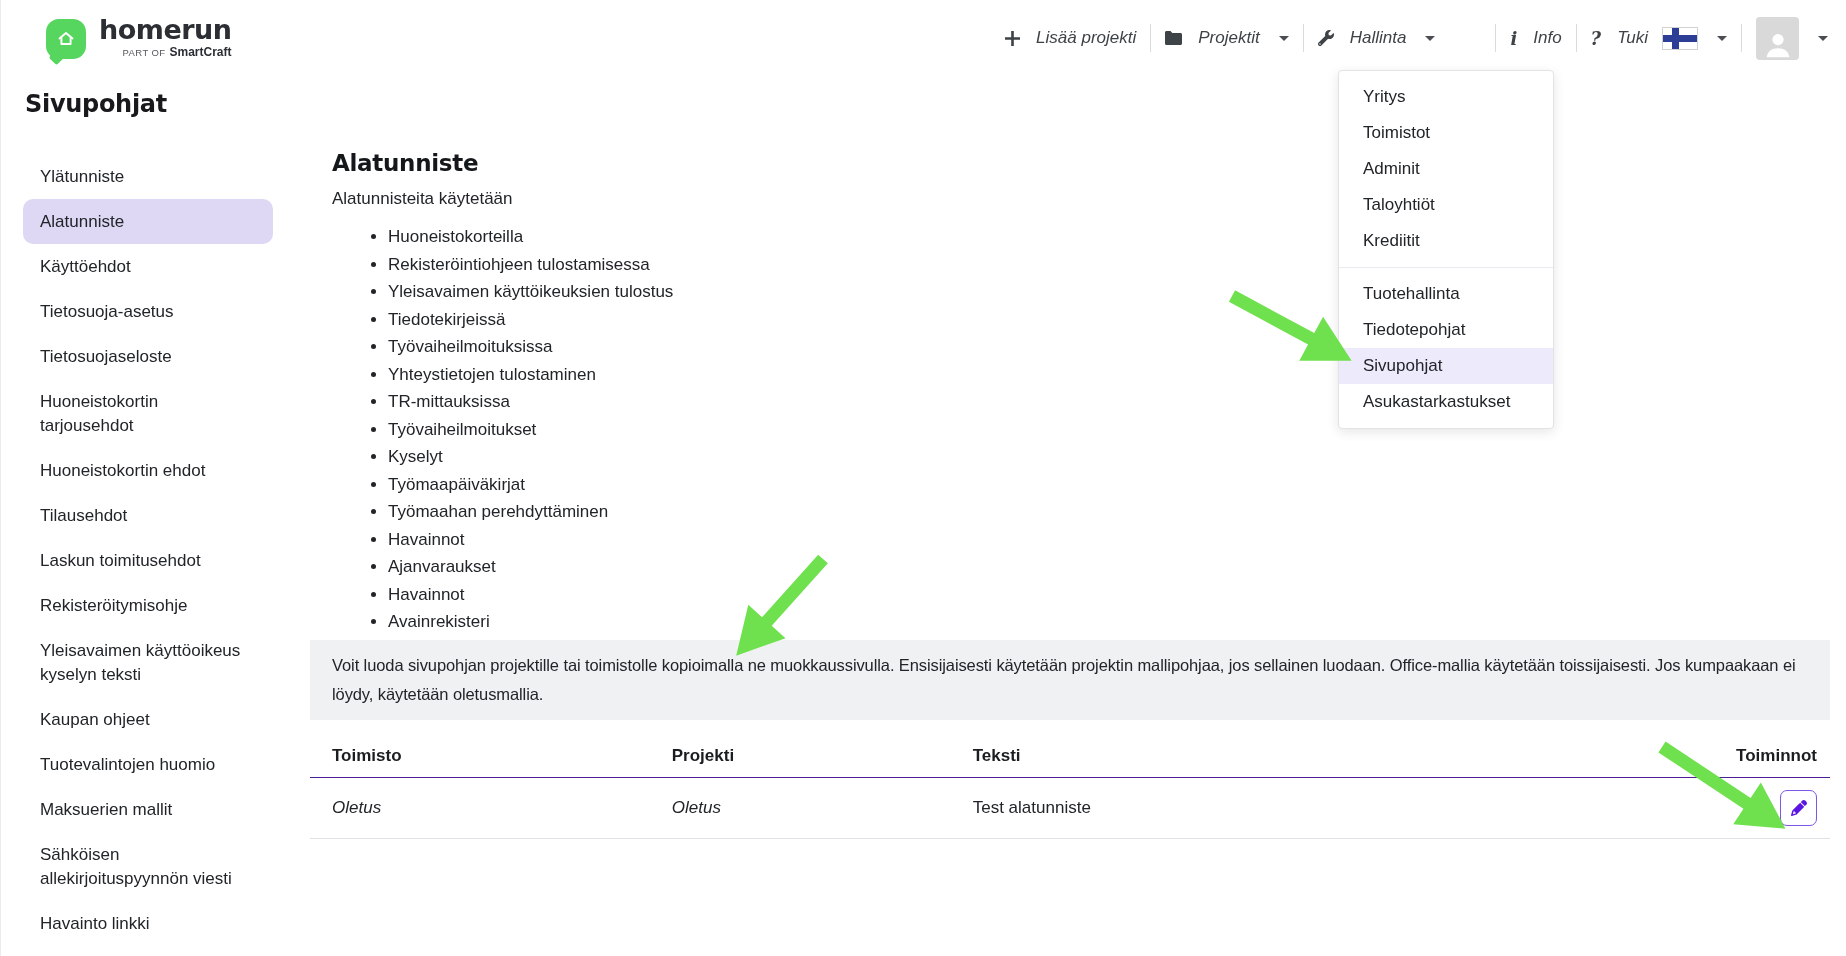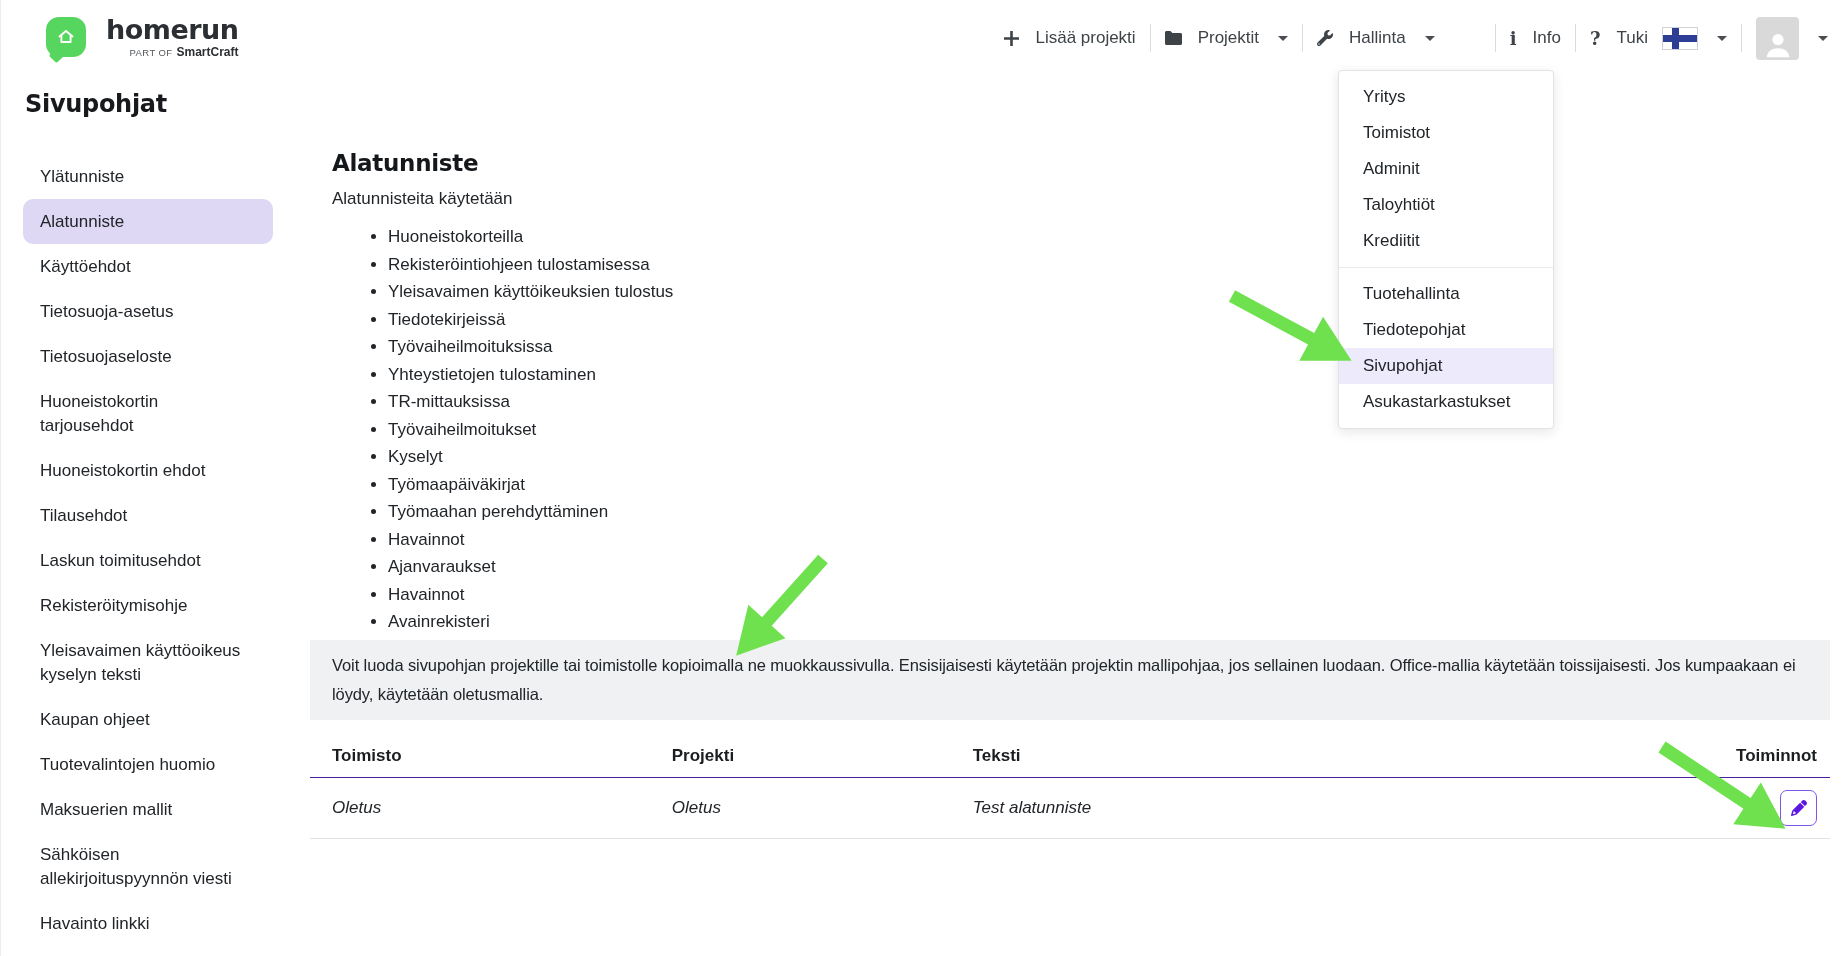--- a/index.html
+++ b/index.html
@@ -1,36 +1,36 @@
 <!DOCTYPE html>
 <html><head>
 <meta charset="utf-8">
 <style>
   html,body{margin:0;padding:0;background:#fff;}
   .screen{position:relative;width:1846px;height:956px;background:#fff;overflow:hidden;
           font-family:"Liberation Sans",sans-serif;color:#212529;}
   .edge{position:absolute;left:0;top:0;width:1px;height:100%;background:#ececec;}
 
   
-  .logo{position:absolute;left:46px;top:14px;display:flex;gap:20px;align-items:center;}
+  .logo{position:absolute;left:46px;top:14px;display:flex;gap:13px;align-items:flex-end;}
   .logo-bubble{position:relative;width:40px;height:40px;background:#57d65f;border-radius:13px;
                display:flex;align-items:center;justify-content:center;}
   .logo-bubble::after{content:"";position:absolute;left:5px;bottom:-4px;width:11px;height:11px;
                background:#57d65f;transform:rotate(45deg);border-radius:2px;}
   .logo-bubble svg{position:relative;z-index:1;}
   .logo-text{display:flex;flex-direction:column;align-items:flex-end;}
   .logo-brand{font-family:"DejaVu Sans",sans-serif;font-weight:bold;font-size:27px;line-height:31px;
               color:#2b2f33;letter-spacing:-0.5px;}
   .logo-tagline{font-size:9.5px;color:#55585c;letter-spacing:.4px;display:flex;gap:4px;align-items:baseline;}
   .logo-tagline b{font-size:12px;color:#2b2f33;letter-spacing:0;}
 
   
   .topnav{position:absolute;top:16px;right:18px;height:44px;display:flex;align-items:center;
           font-size:17px;color:#3e4347;white-space:nowrap;}
-  .nav-btn{display:flex;align-items:center;gap:16px;cursor:pointer;}
+  .nav-btn{display:flex;align-items:center;gap:16px;cursor:pointer;font-style:italic;}
   .nav-sep{width:1px;height:28px;background:#d9dbdd;margin:0 14px;}
   .nav-gap{width:46px;}
   .sm-gap{width:14px;}
   .caret{width:0;height:0;border-left:5px solid transparent;border-right:5px solid transparent;
          border-top:5px solid #4a4e52;margin-left:3px;}
   .glyph-icon{font-weight:bold;font-size:18px;font-family:"DejaVu Serif",serif;color:#3e4347;}
   .flag{width:34px;height:21px;background:#fff;border:1px solid #d0d2d4;position:relative;box-sizing:content-box;}
   .flag::before{content:"";position:absolute;left:9px;top:0;width:7px;height:100%;background:#2c3e95;}
   .flag::after{content:"";position:absolute;top:7px;left:0;height:7px;width:100%;background:#2c3e95;}
   .avatar{width:43px;height:43px;background:#d9d9d9;border-radius:4px;display:flex;align-items:flex-end;
@@ -57,21 +57,21 @@
               color:#15181b;letter-spacing:-0.3px;}
   .main-intro{margin:0 0 12px 22px;font-size:17px;}
   ul.usage{margin:14px 0 4px;padding:0 0 0 78px;font-size:17px;line-height:27.5px;}
   .note{background:#f0f1f2;padding:11px 22px;font-size:16.5px;line-height:29px;
         letter-spacing:-0.1px;}
 
   table.tpl-table{margin-top:17px;width:100%;border-collapse:collapse;font-size:17px;}
   .tpl-table th{text-align:left;font-weight:bold;padding:9px 0 11px;border-bottom:1px solid #4c1d95;color:#1b1e21;}
   .tpl-table th:first-child,.tpl-table td:first-child{padding-left:22px;}
   .tpl-table th:last-child{text-align:right;padding-right:13px;}
-  .tpl-table td{padding:17px 0;border-bottom:1px solid #dee2e6;vertical-align:middle;font-style:italic;}
+  .tpl-table td{padding:17px 0;border-bottom:1px solid #dee2e6;vertical-align:middle;}
   .tpl-table td.italic{font-style:italic;}
   .tpl-table td.actions{text-align:right;padding:12px 13px 12px 0;}
   .edit-btn{width:37px;height:36px;border:1px solid #7e57e6;border-radius:7px;background:#fff;cursor:pointer;
             display:inline-flex;align-items:center;justify-content:center;padding:0;}
 
   
   .arrows{position:absolute;left:0;top:0;width:1846px;height:956px;pointer-events:none;z-index:50;}
 </style>
 </head>
 <body>

